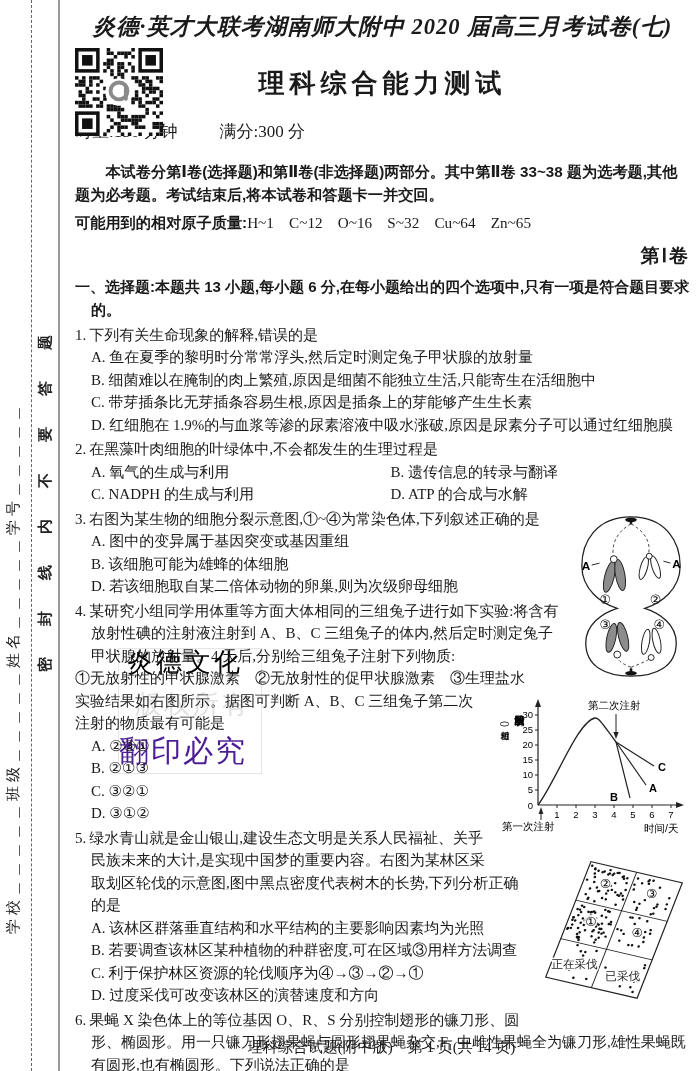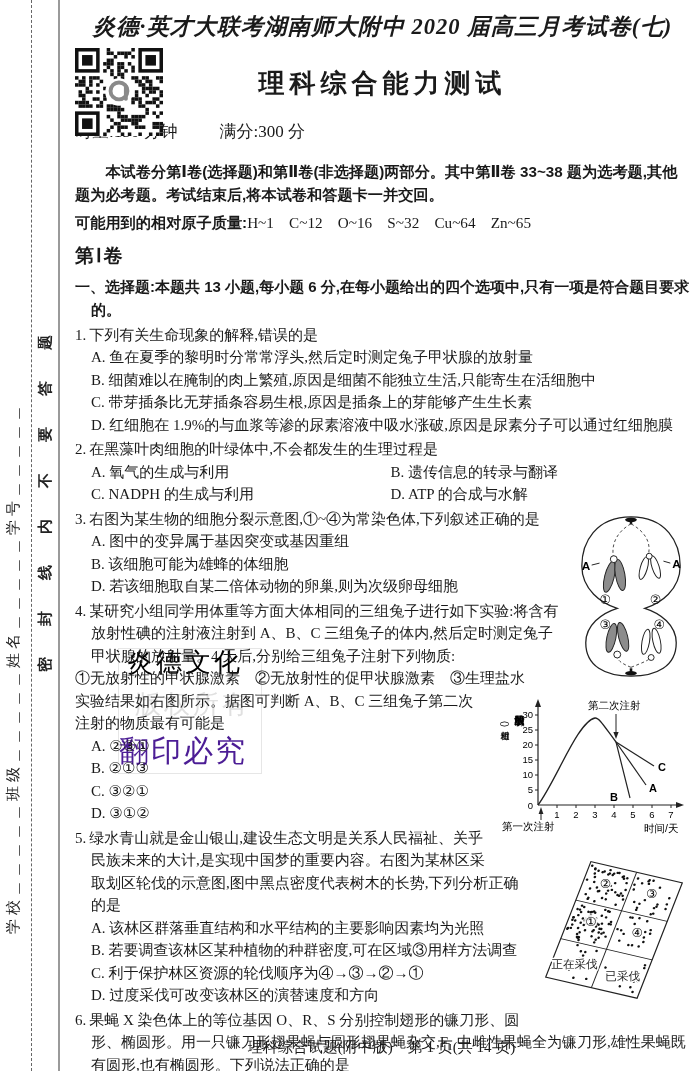--- a/index.html
+++ b/index.html
@@ -28,21 +28,21 @@
   .qr-wrap{position:absolute;left:0;top:0;}
   .main-title{text-align:center;font-family:"Liberation Sans","DejaVu Sans",sans-serif;
         font-weight:bold;font-size:26px;letter-spacing:5px;padding-top:16px;}
   .subline{text-align:left;font-size:17px;margin-top:16px;}
   .subline .gap{display:inline-block;width:42px;}
   .notice{font-family:"Liberation Sans","DejaVu Sans",sans-serif;font-weight:bold;
         font-size:15.2px;line-height:1.55;}
   .notice .p1{text-indent:2em;margin:0;}
   .atomic{margin-top:5px;font-size:15.2px;}
   .atomic .lbl{font-family:"Liberation Sans",sans-serif;font-weight:bold;}
-  .vol-title{text-align:left;font-family:"Liberation Sans",sans-serif;font-weight:bold;
+  .vol-title{text-align:right;font-family:"Liberation Sans",sans-serif;font-weight:bold;
         font-size:19px;letter-spacing:2px;margin:7px 0 5px;}
   .instruction{font-family:"Liberation Sans",sans-serif;font-weight:bold;
         padding-left:16px;text-indent:-16px;line-height:1.55;margin-bottom:2px;}
   .q{padding-left:16px;margin:0 0 2px 0;}
   .stem{text-indent:-16px;}
   .stem .qnum{margin-right:3px;}
   .opt{text-indent:0;}
   .opts2{display:flex;}
   .opts2 .o{width:50%;}
   .flush{margin-left:-16px;}

